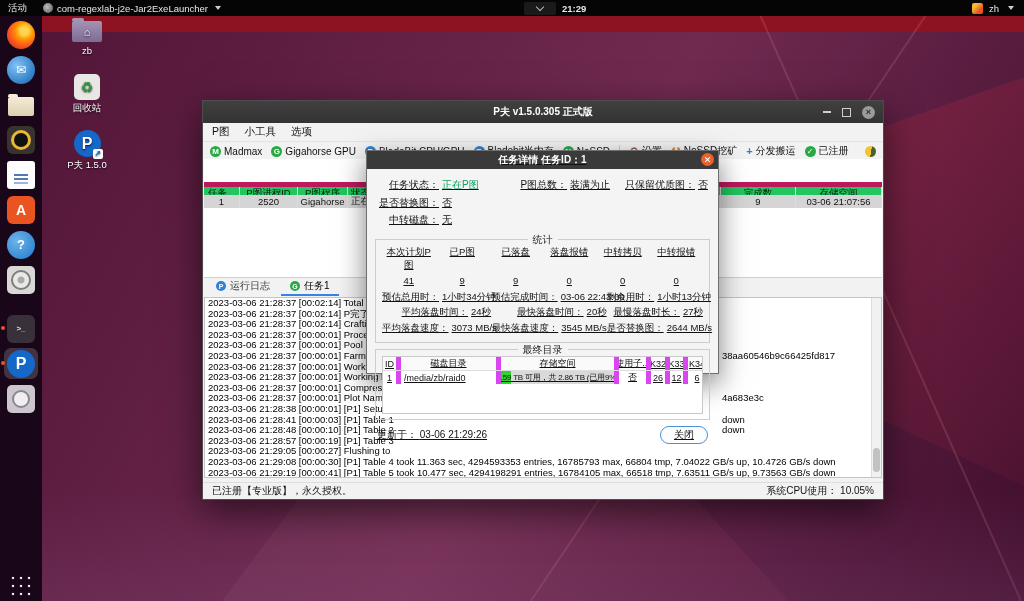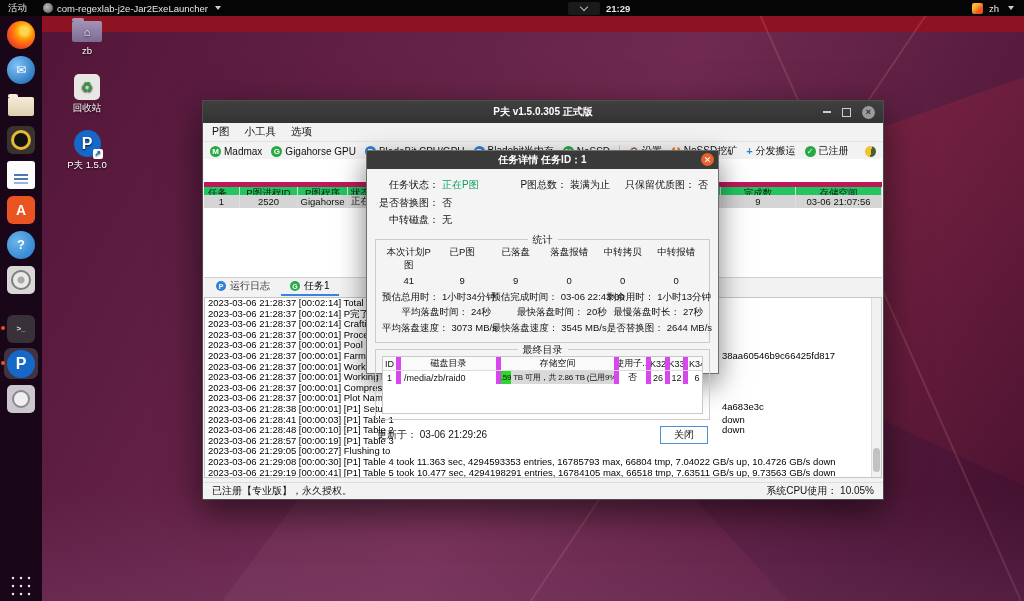--- a/index.html
+++ b/index.html
@@ -5,21 +5,21 @@
   html,body{margin:0;padding:0;}
   body{width:1024px;height:601px;position:relative;overflow:hidden;
        font-family:"Liberation Sans","DejaVu Sans",sans-serif;
        background:#2c0a22;-webkit-font-smoothing:antialiased;}
   
   .topbar{position:absolute;left:0;top:0;width:1024px;height:16px;background:#050505;
           color:#e8e8e8;font-size:9.5px;display:flex;align-items:center;z-index:50;}
   .tb-left{display:flex;align-items:center;gap:16px;padding-left:8px;}
   .app-ico{width:10px;height:10px;border-radius:50%;background:radial-gradient(circle at 40% 40%,#bbb,#555);display:inline-block;}
   .chev{width:0;height:0;border-left:3px solid transparent;border-right:3px solid transparent;border-top:4px solid #cfcfcf;display:inline-block;margin-left:3px;}
-  .tb-center{position:absolute;left:524px;top:1.5px;display:flex;align-items:center;gap:6px;margin-left:44px;}
+  .tb-center{position:absolute;left:524px;top:1.5px;display:flex;align-items:center;gap:6px;}
   .tb-clockbox{width:32px;height:13px;background:#1a1a1a;border-radius:2px;display:flex;align-items:center;justify-content:center;}
   .vchev{width:5px;height:5px;border-right:1.5px solid #b9b9b9;border-bottom:1.5px solid #b9b9b9;transform:rotate(45deg);margin-top:-2px;}
   .tb-right{margin-left:auto;display:flex;align-items:center;gap:6px;padding-right:10px;}
   .notif-ico{width:11px;height:11px;border-radius:2px;background:linear-gradient(135deg,#f7b733 30%,#e95420 70%);display:inline-block;}
   
   .desktop{position:absolute;left:42px;top:16px;right:0;bottom:0;overflow:hidden;
     background:linear-gradient(118deg,#521538 0%,#612044 26%,#702a50 52%,#581c3f 76%,#400f2d 100%);}
   .wp-band{position:absolute;top:0;left:0;right:0;height:16px;background:#8d1322;}
   .wp-tri1{position:absolute;right:-60px;top:40px;width:560px;height:520px;
     background:linear-gradient(135deg,rgba(193,42,63,0.38),rgba(120,20,40,0.05));
@@ -105,21 +105,21 @@
   .tab-ico{width:10px;height:10px;border-radius:50%;color:#fff;font-size:7px;font-weight:bold;display:flex;align-items:center;justify-content:center;flex:none;}
   .log-panel{position:absolute;top:138px;left:1px;right:1px;height:181px;background:#fff;border:1px solid #c5c5c5;box-sizing:border-box;overflow:hidden;}
   .log-line{height:10.6px;line-height:10.6px;font-size:9.5px;white-space:nowrap;padding-left:3px;color:#000;}
   .log-frag{position:absolute;left:517px;font-size:9.5px;line-height:10.6px;white-space:nowrap;color:#000;}
   .log-sb{position:absolute;right:0;top:0;bottom:0;width:9px;background:#f1f1f1;border-left:1px solid #ddd;}
   .log-sb-thumb{position:absolute;left:1px;right:1px;top:150px;height:24px;background:#c2c2c2;border-radius:4px;}
   .statusbar{position:absolute;left:0;right:0;bottom:0;height:17px;background:#f2f2f2;border-top:1px solid #ddd;
      display:flex;align-items:center;justify-content:space-between;padding:0 9px;font-size:10px;box-sizing:border-box;}
   
   .dialog{position:absolute;left:366px;top:150px;width:353px;height:224px;background:#f4f4f4;border:1px solid #6f6f6f;
-     box-sizing:border-box;box-shadow:0 10px 26px rgba(0,0,0,0.5);z-index:80;font-size:10px;color:#111;}
+     box-sizing:border-box;box-shadow:0 10px 26px rgba(0,0,0,0.5);z-index:80;font-size:10px;color:#111;text-decoration:underline;}
   .dlg-titlebar{height:18px;background:#3a3a3a;color:#fff;font-weight:bold;font-size:10px;display:flex;align-items:center;justify-content:center;position:relative;}
   .dlg-close{position:absolute;right:4px;top:2px;width:13px;height:13px;border-radius:50%;background:#e8622d;color:#fff;
      font-size:9px;display:flex;align-items:center;justify-content:center;font-weight:bold;}
   .dlg-info{padding:9px 10px 2px 10px;}
   .dlg-irow{display:flex;margin-bottom:3.5px;align-items:baseline;}
   .pair{display:flex;white-space:nowrap;align-items:baseline;}
   .pair .lab{text-align:right;}
   .pair .val{margin-left:3px;}
   .dlg-irow .p0{width:148px;} .dlg-irow .p0 .lab{width:62px;flex:none;}
   .dlg-irow .p1{width:108px;} .dlg-irow2 .p0{width:205px;}
@@ -133,21 +133,21 @@
   .dir-table{background:#fff;border:1px solid #c9c9c9;height:56px;position:relative;font-size:9px;overflow:hidden;}
   .drow{display:flex;height:13px;align-items:stretch;}
   .dhead{background:#fafafa;border-bottom:1px solid #ddd;}
   .dcell{display:flex;align-items:center;justify-content:center;border-right:5px solid #d946ef;box-sizing:border-box;white-space:nowrap;overflow:hidden;flex:none;}
   .dc0{width:18px;} .dc1{width:100px;} .dc2{width:118px;} .dc3{width:32px;} .dc4{width:19px;} .dc5{width:18px;} .dc6{width:18px;border-right:none;}
   .dc1.data{justify-content:flex-start;padding-left:3px;}
   .storage{position:relative;background:#d9d9d9;}
   .storage .sbar{position:absolute;left:0;top:0;bottom:0;background:#2ed52e;}
   .storage .stext{position:relative;font-size:8px;letter-spacing:-0.2px;}
   .dlg-bottom{display:flex;justify-content:space-between;align-items:center;padding:6px 10px 0 10px;}
-  .btn-close{border:1px solid #4a90d9;background:#fdfdfd;border-radius:0;padding:1px 13px;font-size:10px;color:#111;
+  .btn-close{border:1px solid #4a90d9;background:#fdfdfd;border-radius:9px;padding:1px 13px;font-size:10px;color:#111;
      font-family:inherit;}
   .dlg-hint{padding:4px 10px 0 10px;font-size:10px;color:#222;}
 </style>
 </head>
 <body>
 
 <div class="topbar">
   <div class="tb-left">
     <span>活动</span>
     <span style="display:flex;align-items:center;gap:4px;">
@@ -333,21 +333,21 @@
           <div class="log-line">2023-03-06 21:28:38 [00:00:01] [P1] Setup t</div>
           <div class="log-line">2023-03-06 21:28:41 [00:00:03] [P1] Table 1</div>
           <div class="log-line">2023-03-06 21:28:48 [00:00:10] [P1] Table 2</div>
           <div class="log-line">2023-03-06 21:28:57 [00:00:19] [P1] Table 3</div>
           <div class="log-line">2023-03-06 21:29:05 [00:00:27] Flushing to</div>
           <div class="log-line">2023-03-06 21:29:08 [00:00:30] [P1] Table 4 took 11.363 sec, 4294593353 entries, 16785793 max, 66804 tmp, 7.04022 GB/s up, 10.4726 GB/s down</div>
           <div class="log-line">2023-03-06 21:29:19 [00:00:41] [P1] Table 5 took 10.477 sec, 4294198291 entries, 16784105 max, 66518 tmp, 7.63511 GB/s up, 9.73563 GB/s down</div>
         </div>
       <div id="log-frags">
           <div class="log-frag" style="top: 53px;">38aa60546b9c66425fd817</div>
-          <div class="log-frag" style="top: 104px;">4a683e3c</div>
+          <div class="log-frag" style="top: 95px;">4a683e3c</div>
           <div class="log-frag" style="top: 116.6px;">down</div>
           <div class="log-frag" style="top: 127.2px;">down</div>
         </div>
       <div class="log-sb">
         <div class="log-sb-thumb"></div>
       </div>
     </div>
   </div>
 
   <div class="statusbar">

